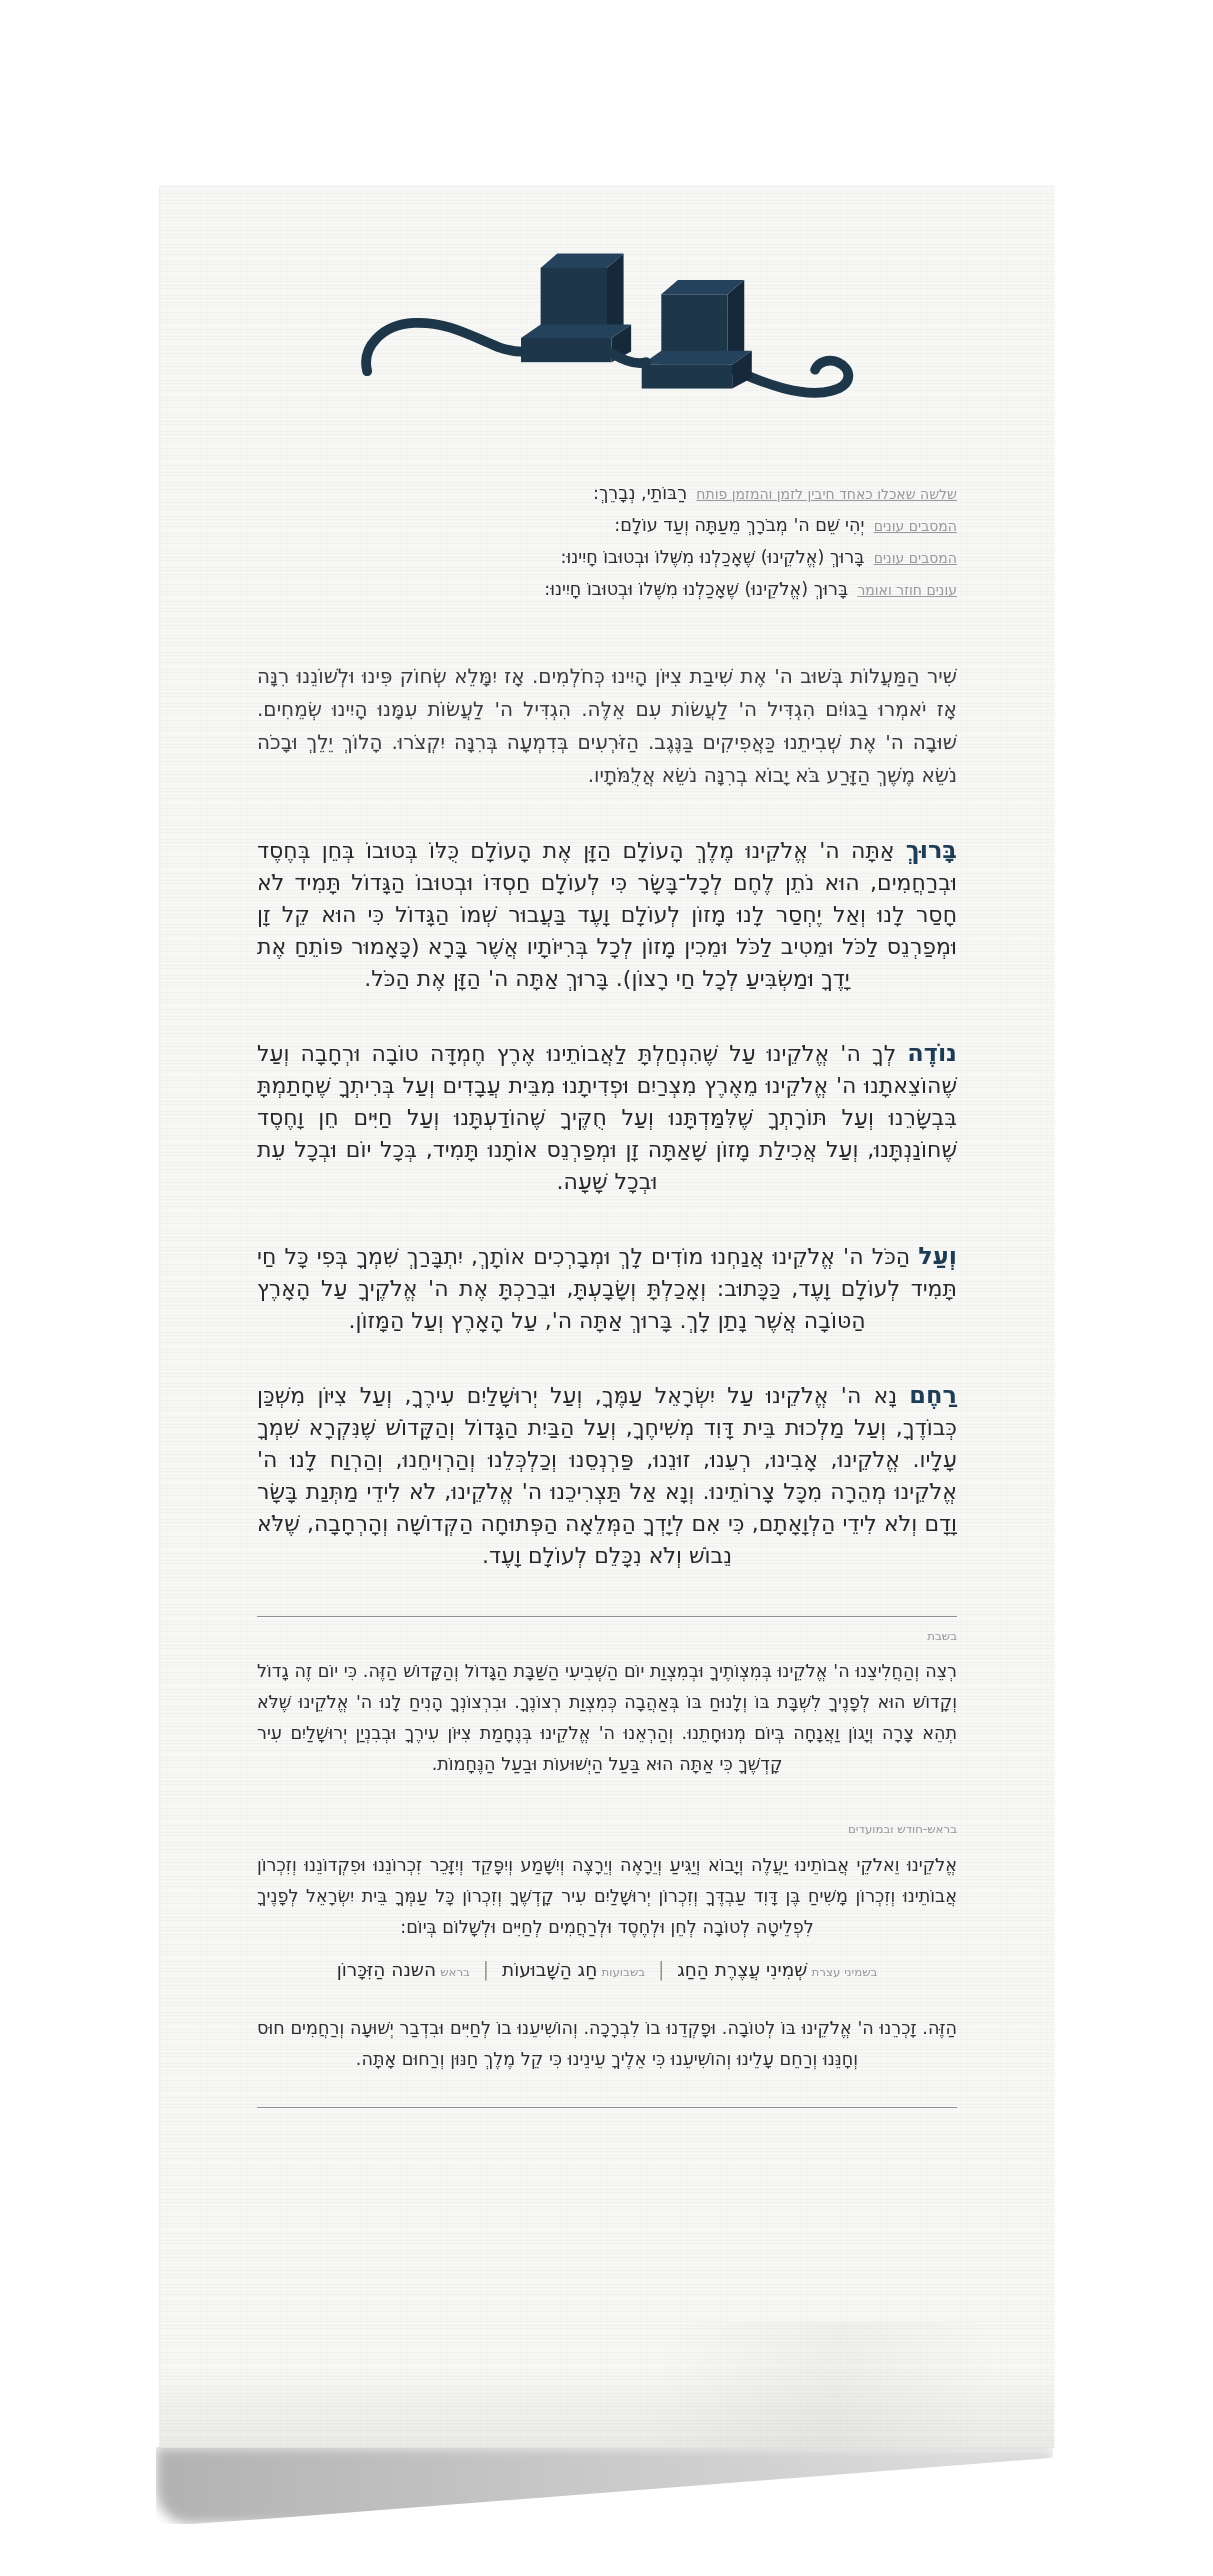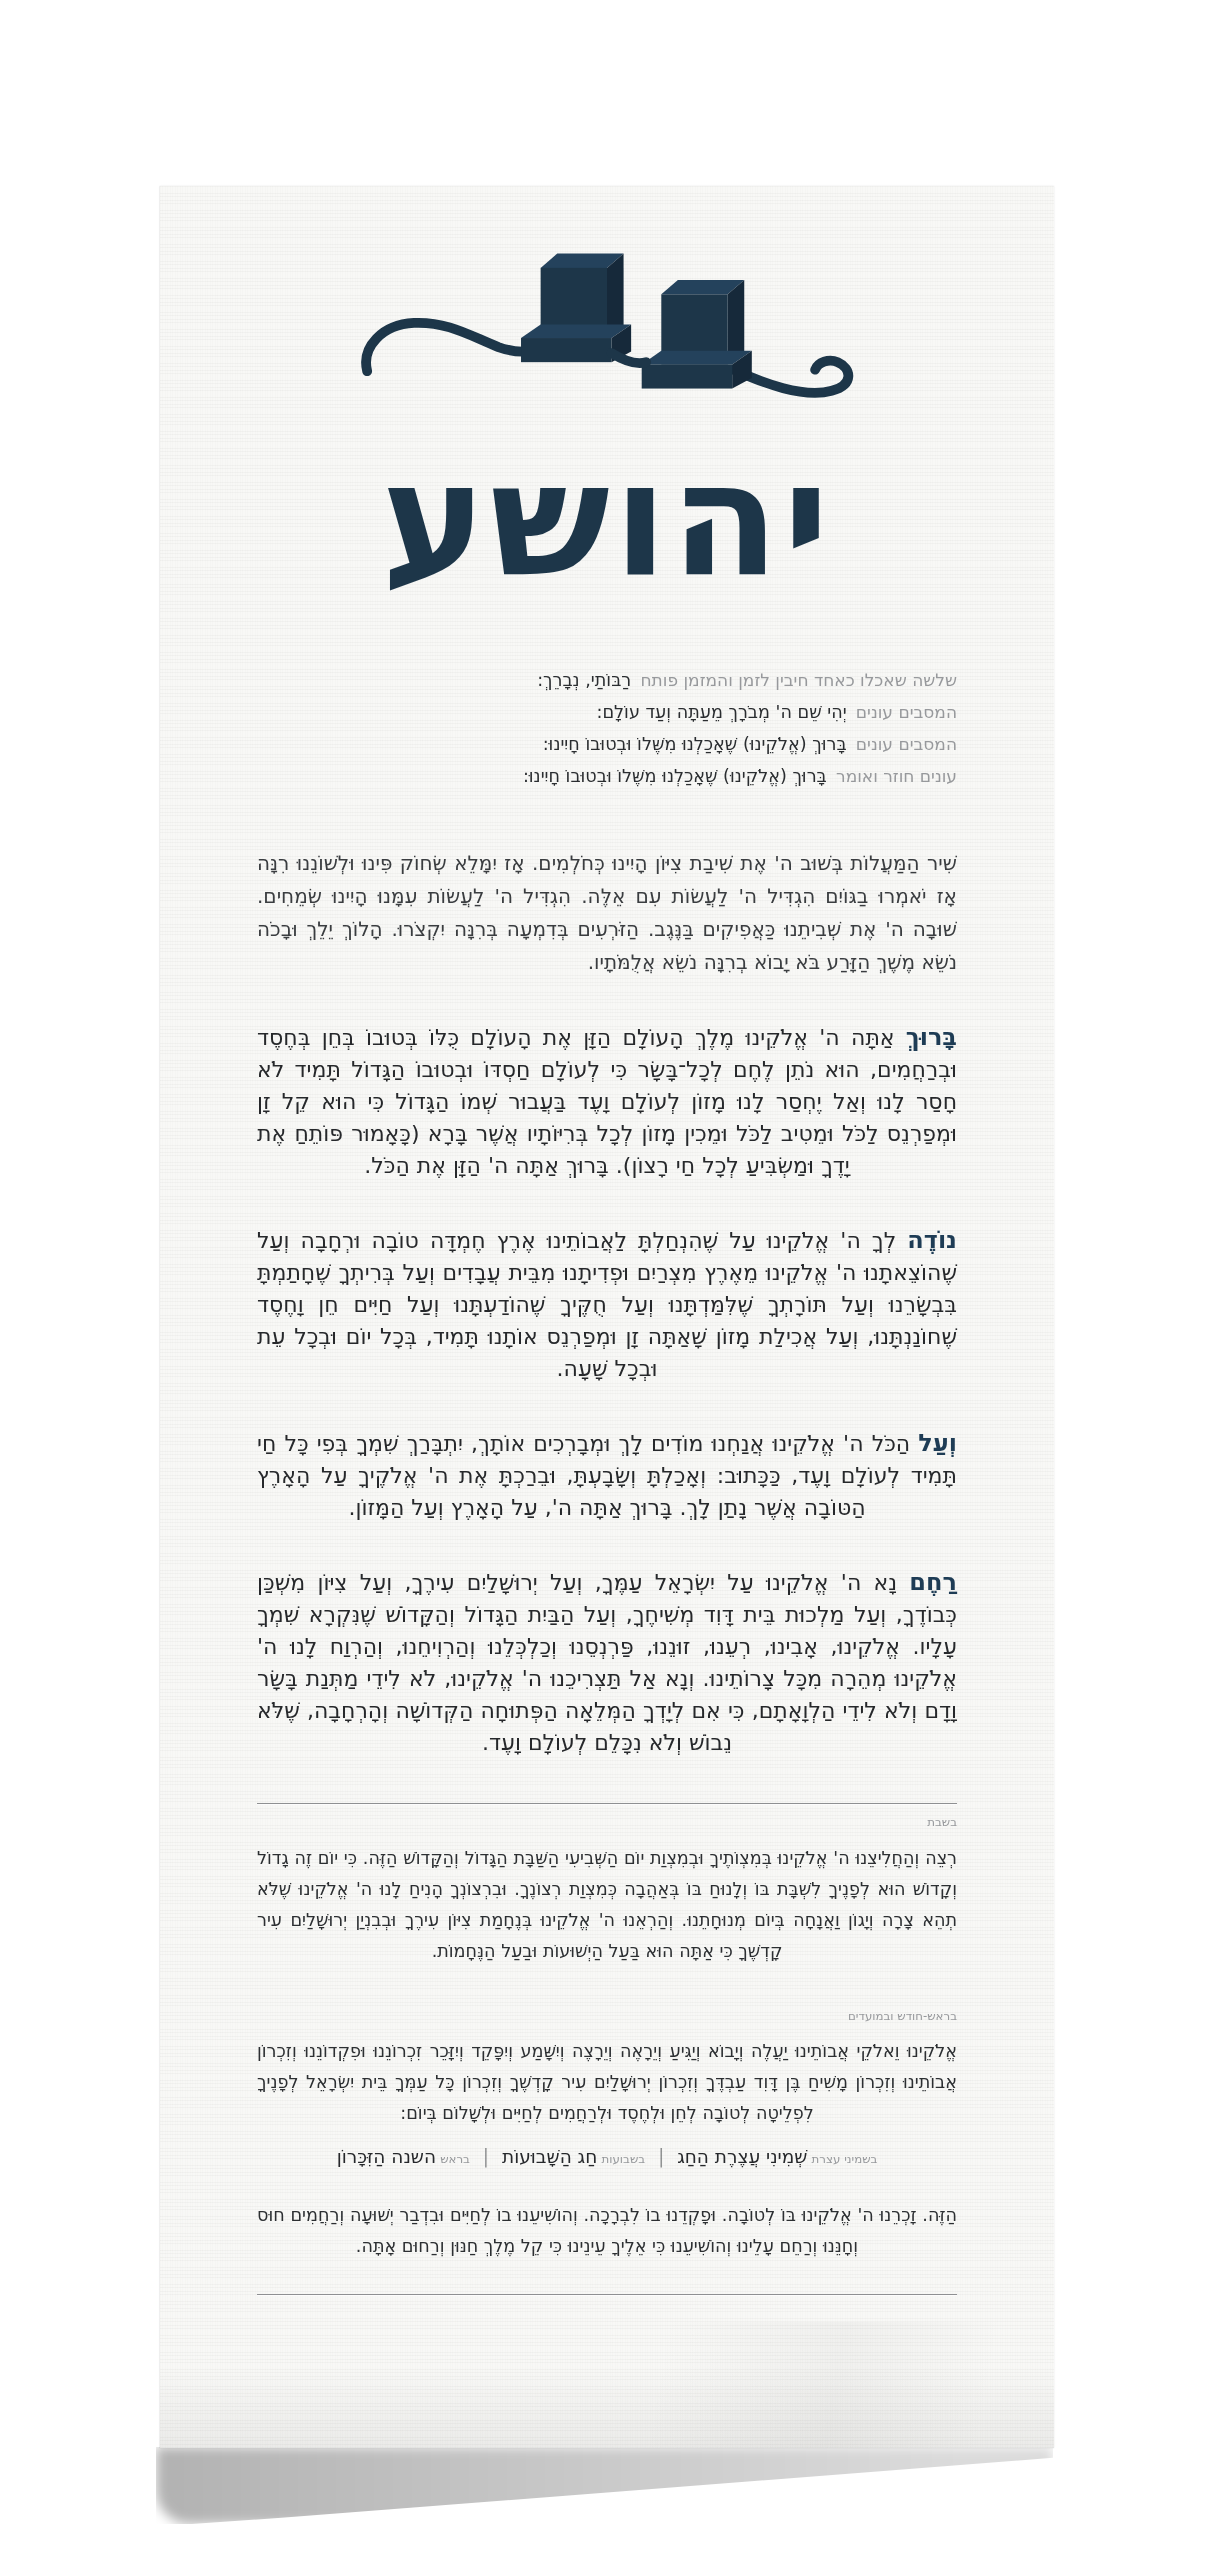--- a/index.html
+++ b/index.html
@@ -40,21 +40,21 @@
   .logo-art{display:block;margin:0 auto;width:554px;height:181px;}
   .logo-title{
     margin-top:5px;
     font-size:158px;line-height:1.15;font-weight:bold;
     color:#1d3649;text-align:center;letter-spacing:3.4px;
     font-family:"DejaVu Sans",sans-serif;
   }
   
   .zimmun{margin-top:54px;text-align:right;}
   .z-row{line-height:31px;white-space:nowrap;}
-  .z-label{font-size:17px;color:#97999c;margin-left:5px;}
+  .z-label{font-size:14px;color:#97999c;margin-left:5px;text-decoration:underline;}
   .z-text{font-size:17.6px;color:#2a2d30;}
   
   .psalm{
     margin:54px 0 0 0;font-size:20px;line-height:33px;color:#3a3d40;
     text-align:justify;
   }
   .prayer{
     margin:42px 0 0 0;font-size:22px;line-height:32px;color:#26282b;
     text-align:justify;text-align-last:center;
   }
@@ -105,21 +105,20 @@
       <g>
         <polygon points="412,68 434,49 522,49 500,68" fill="#24425c"></polygon>
         <polygon points="500,68 522,49 522,145 500,161" fill="#16293a"></polygon>
         <rect x="412" y="68" width="88" height="93" fill="#1d3649"></rect>
         <polygon points="386,161 412,143 532,143 506,161" fill="#24425c"></polygon>
         <polygon points="506,161 532,143 532,179 506,193" fill="#16293a"></polygon>
         <rect x="386" y="161" width="120" height="32" fill="#1d3649"></rect>
       </g>
       <path d="M346,146 C366,158 380,162 392,158" fill="none" stroke="#1d3649" stroke-width="13" stroke-linecap="round"></path>
     </svg>
-    <div class="logo-title">יהושע</div>
   </div>
 
   <div class="zimmun">
     <div class="z-row">
       <span class="z-label">שלשה שאכלו כאחד חיבין לזמן והמזמן פותח</span>
       <span class="z-text">רַבּוֹתַי, נְבָרֵךְ:</span>
     </div>
     <div class="z-row">
       <span class="z-label">המסבים עונים</span>
       <span class="z-text">יְהִי שֵׁם ה' מְבֹרָךְ מֵעַתָּה וְעַד עוֹלָם:</span>

